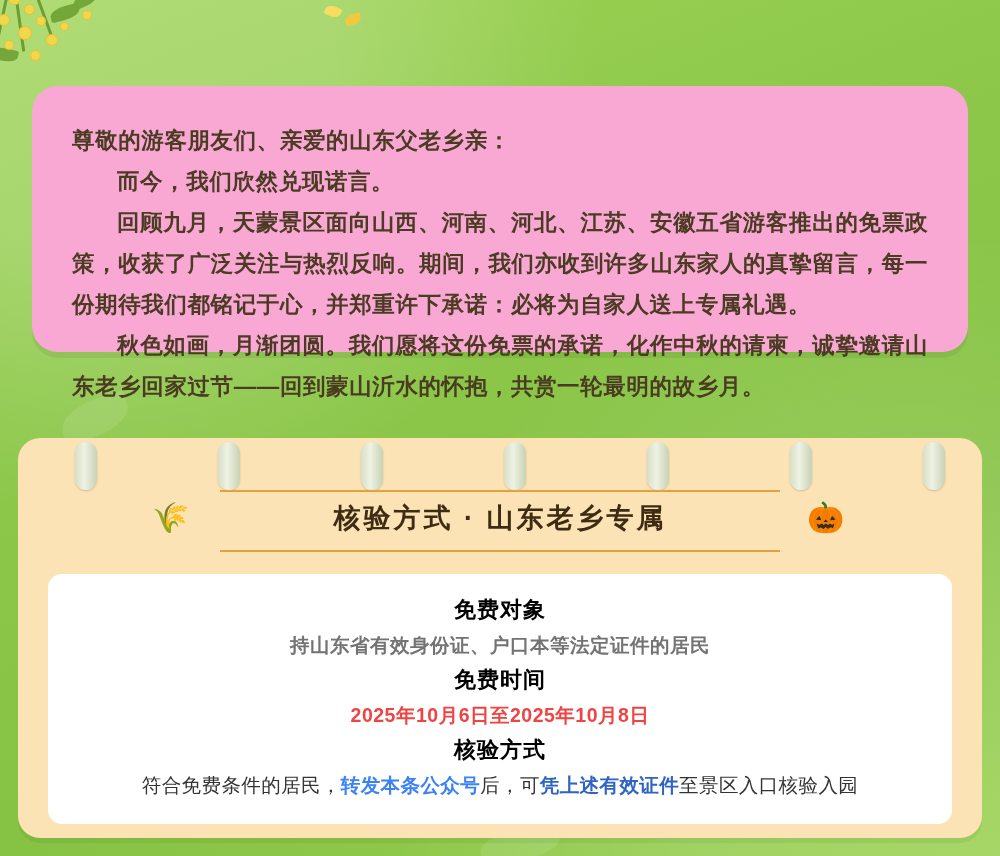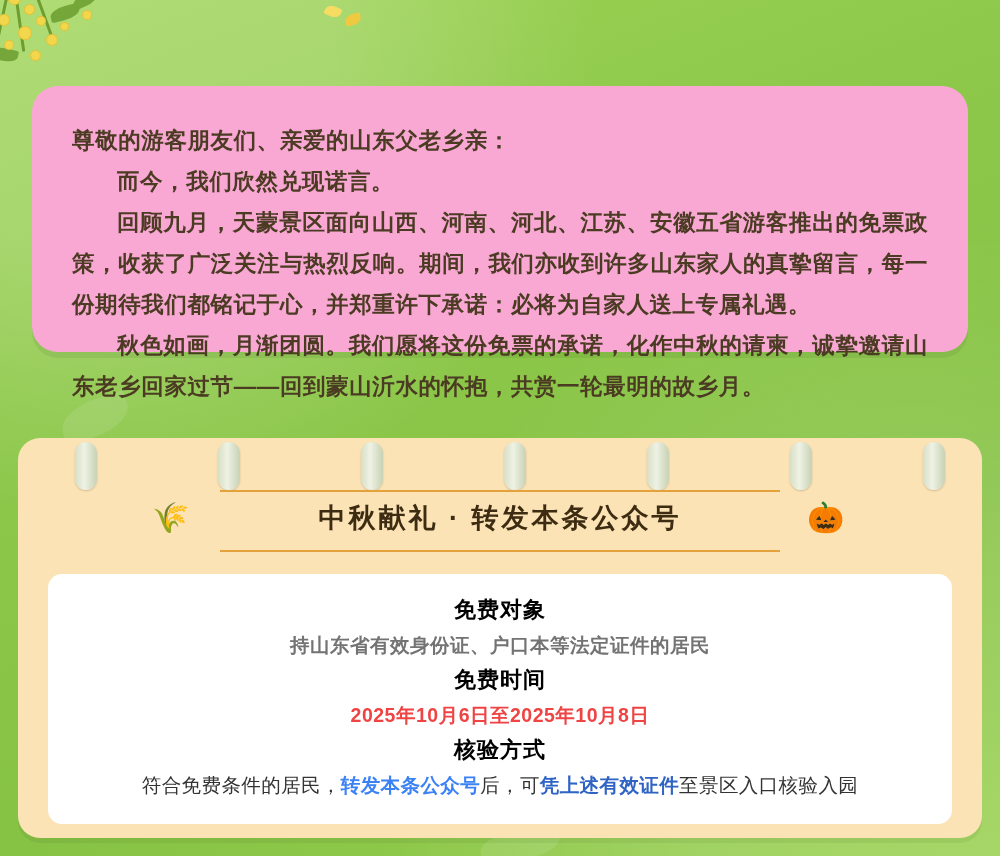--- a/index.html
+++ b/index.html
@@ -227,21 +227,21 @@
     <div class="ring" style="left:200px;"></div>
     <div class="ring" style="left:343px;"></div>
     <div class="ring" style="left:486px;"></div>
     <div class="ring" style="left:629px;"></div>
     <div class="ring" style="left:772px;"></div>
     <div class="ring" style="left:905px;"></div>
   </div>
 
   <div class="ribbon-title">
     <span class="title-emoji-left">🌾</span>
-    <span>中秋献礼 · 转发本条公众号</span>
+    <span>核验方式 · 山东老乡专属</span>
     <span class="title-emoji-right">🎃</span>
   </div>
 
   <div class="white-panel">
     <div class="field-label">免费对象</div>
     <div class="field-value v-red">持山东省有效身份证、户口本等法定证件的居民</div>
 
     <div class="field-label">免费时间</div>
     <div class="field-value v-purple">2025年10月6日至2025年10月8日</div>
 

